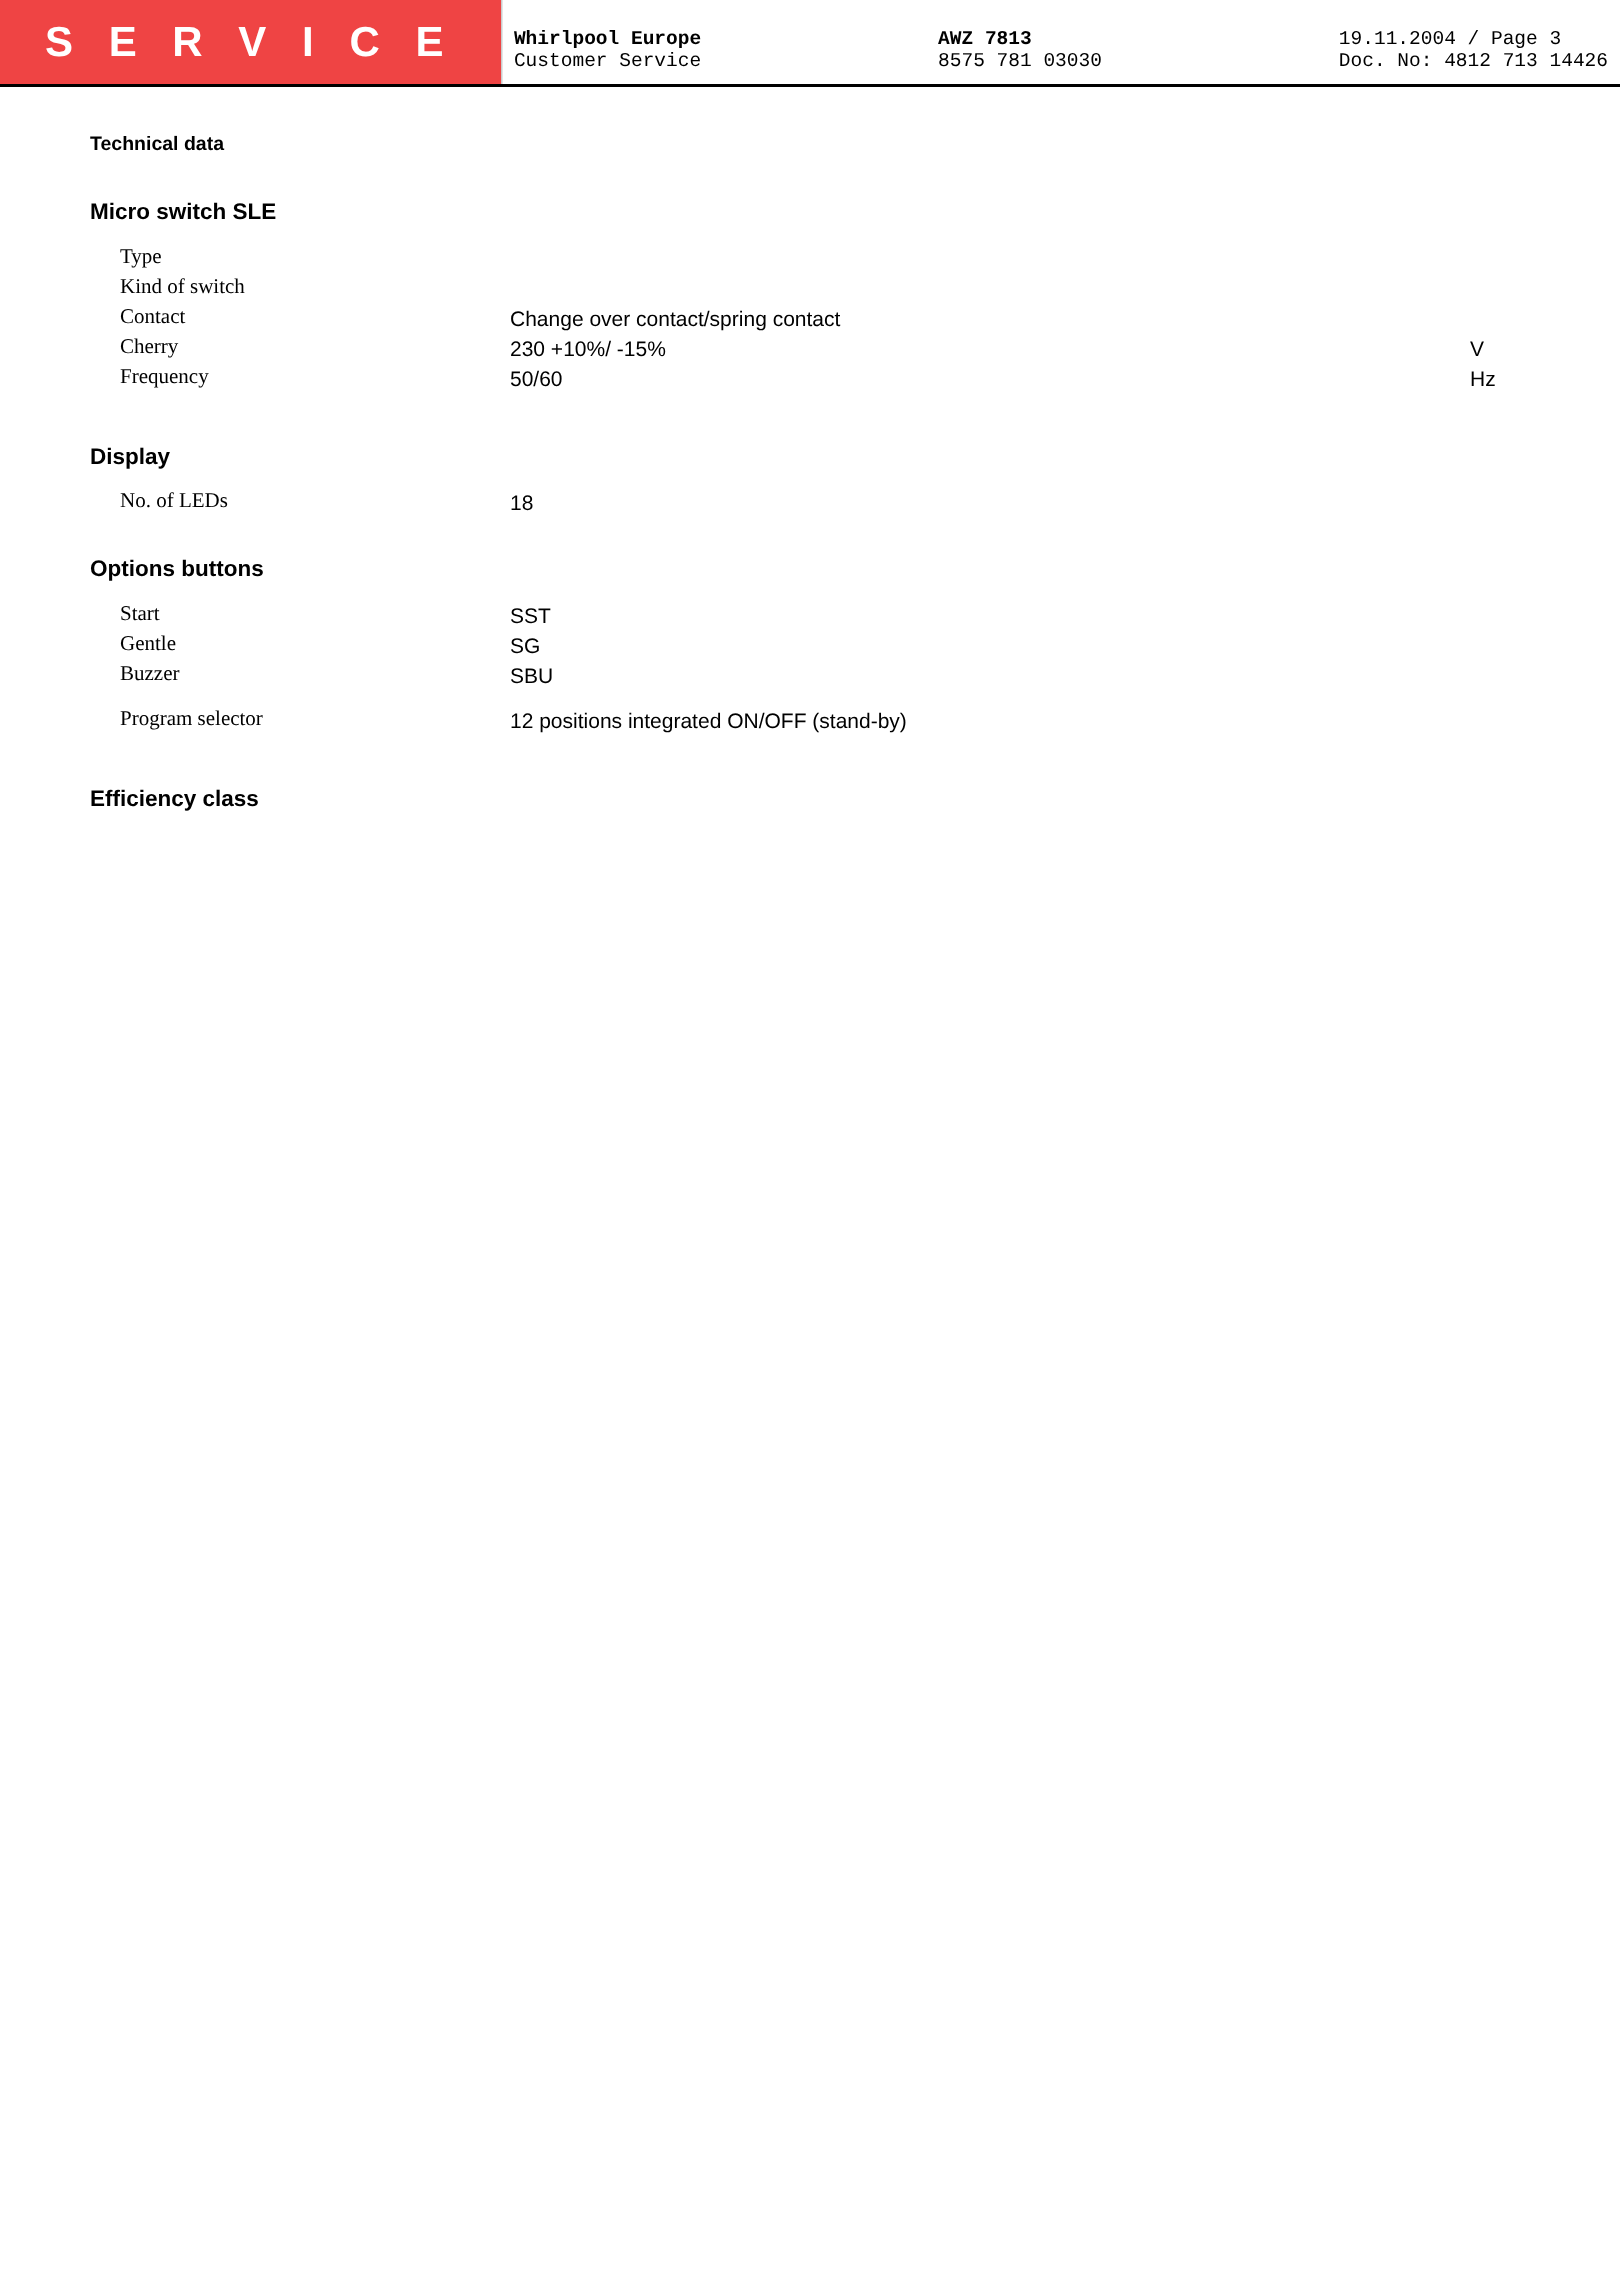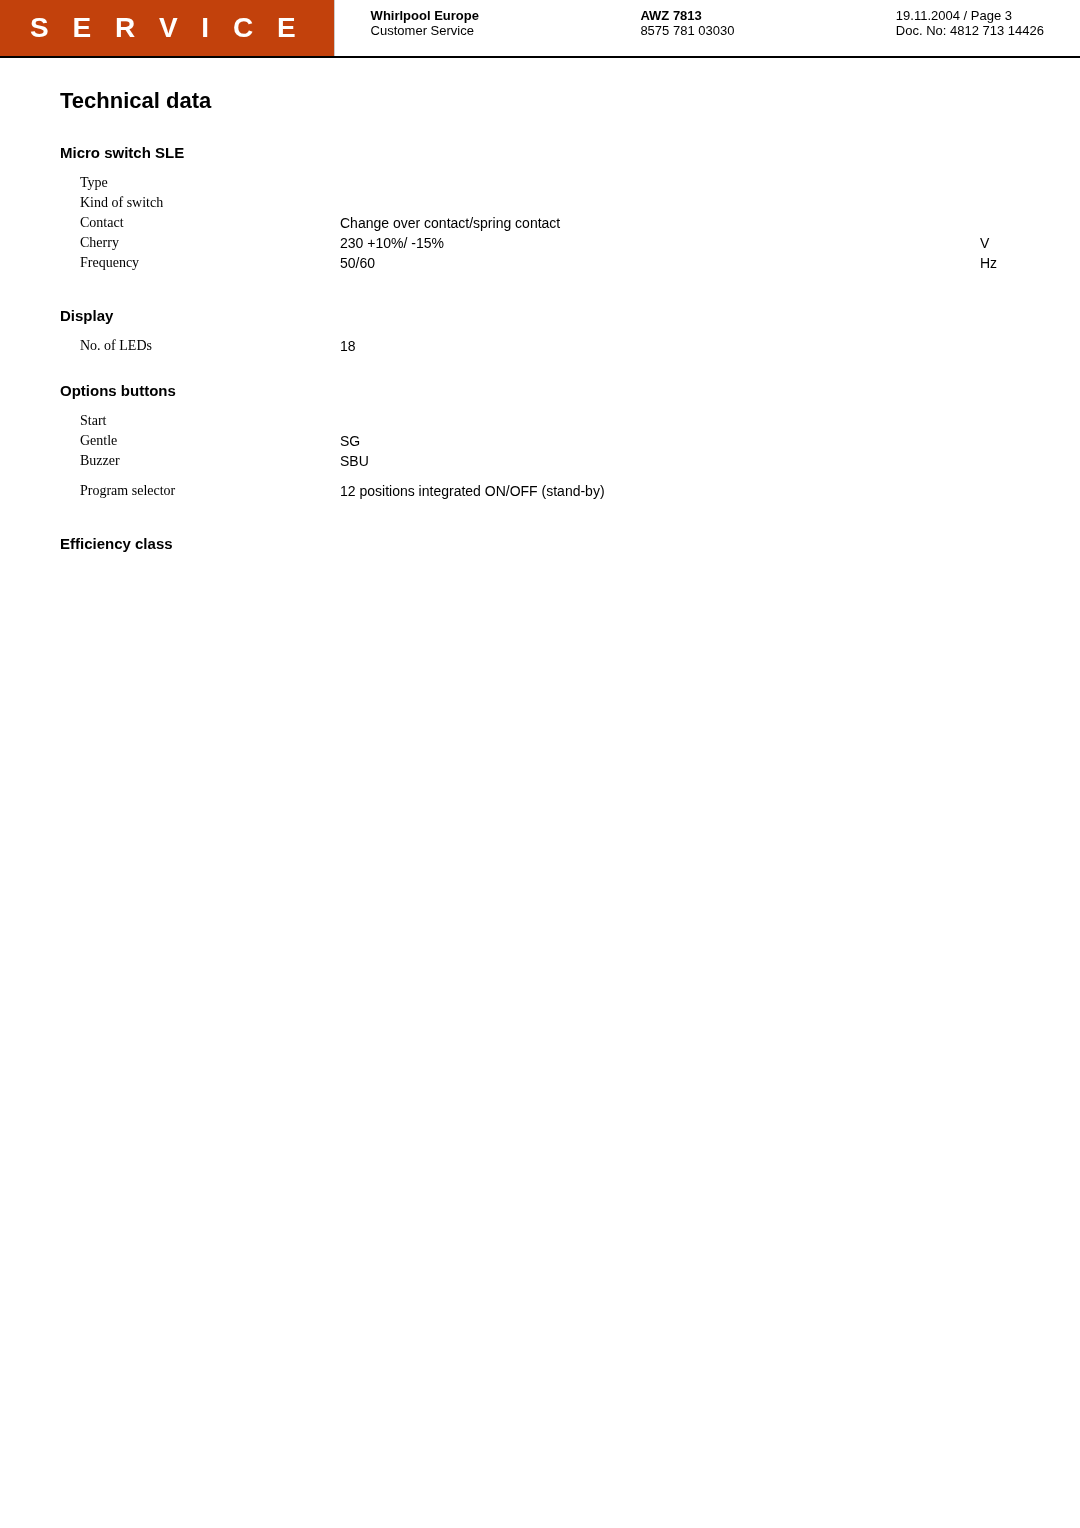--- a/index.html
+++ b/index.html
@@ -18,57 +18,58 @@
     }
 
     .header {
       display: flex;
       align-items: stretch;
       border-bottom: 2px solid #000;
       margin-bottom: 0;
     }
 
     .header-logo {
-      background: #c2410c;
+      background: #ef4444;
       color: #ffffff;
       font-size: 28px;
       font-weight: bold;
       letter-spacing: 8px;
       padding: 12px 30px;
       display: flex;
       align-items: center;
       justify-content: center;
       min-width: 220px;
     }
 
     .header-info {
       display: flex;
       flex: 1;
-      padding: 8px 36px;
-      align-items: flex-start;
+      padding: 8px 8px;
+      align-items: flex-end;
       justify-content: space-between;
       border-left: 1px solid #ccc;
+      font-family: Liberation Mono, monospace;
     }
 
     .header-col {
       display: flex;
       flex-direction: column;
       font-size: 13px;
     }
 
     .header-col .label {
       font-weight: bold;
     }
 
     .content {
       padding: 30px 60px;
     }
 
     .page-title {
-      font-size: 22px;
+      font-size: 13px;
       font-weight: bold;
       margin-bottom: 30px;
     }
 
     .section {
       margin-bottom: 28px;
     }
 
     .section-heading {
       font-size: 15px;
@@ -168,20 +169,21 @@
       <span class="data-value">18</span>
       <span class="data-unit"></span>
     </div>
   </div>
 
   <div class="section">
     <div class="section-heading">Options buttons</div>
 
     <div class="data-row">
       <span class="data-label">Start</span>
+      <span class="data-value">SST</span>
       <span class="data-unit"></span>
     </div>
     <div class="data-row">
       <span class="data-label">Gentle</span>
       <span class="data-value">SG</span>
       <span class="data-unit"></span>
     </div>
     <div class="data-row">
       <span class="data-label">Buzzer</span>
       <span class="data-value">SBU</span>

